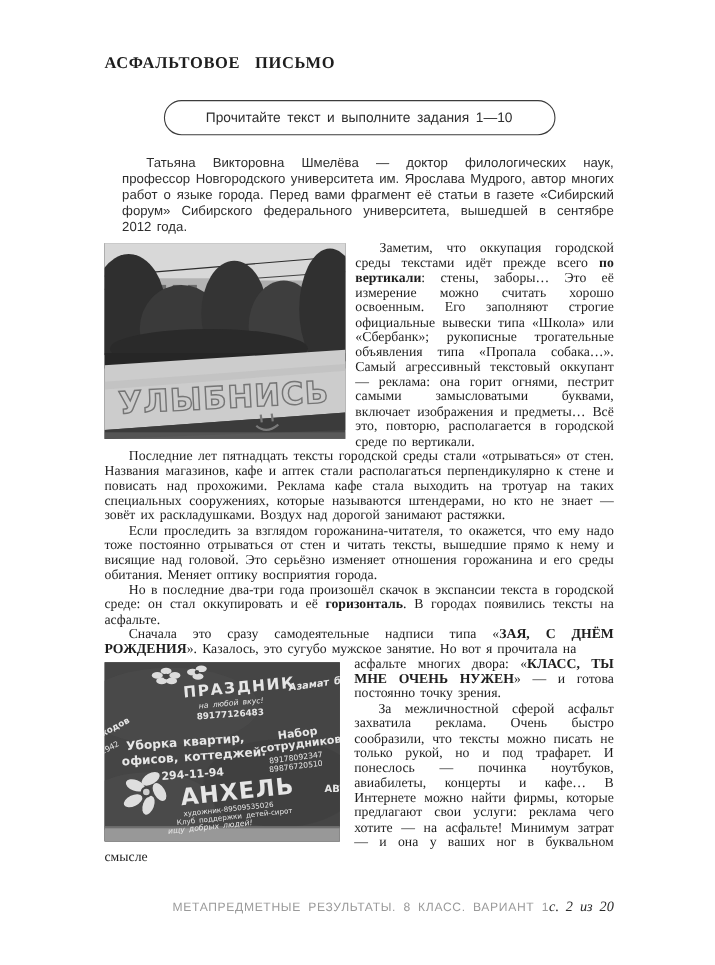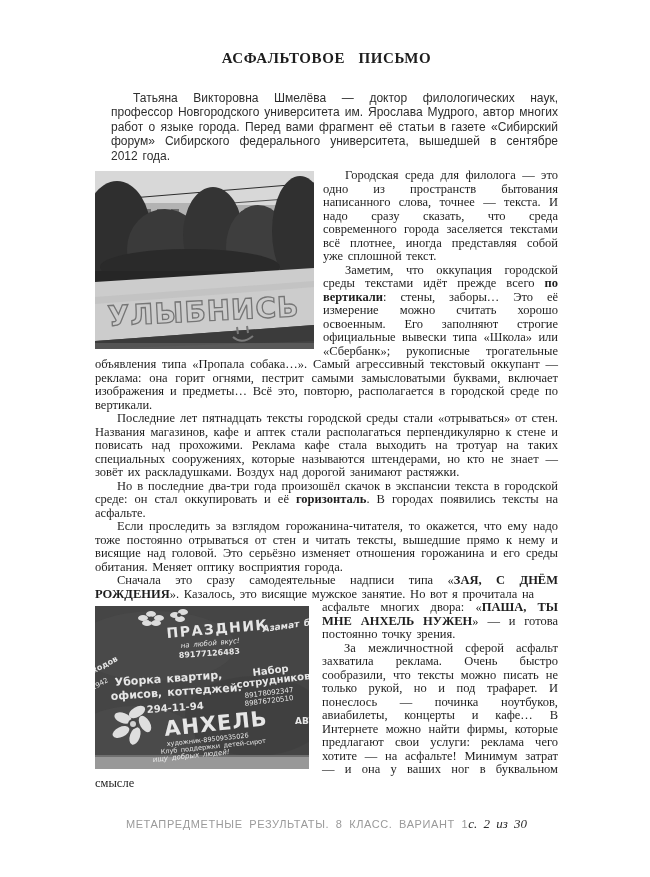--- a/index.html
+++ b/index.html
@@ -10,21 +10,20 @@
     font-family:"Liberation Serif", serif;
     color:#222;
     overflow:hidden;
   }
   .content{
     position:absolute;
     left:95px; right:92px; top:50px;
   }
   .doc-title{
     margin:0 0 24px 0;
-    text-align:center;
     font-size:15px;
     font-weight:bold;
     letter-spacing:0.6px;
     word-spacing:9px;
     color:#1d1d1d;
   }
   .instruction-box{
     width:356px;
     margin:0 auto 18px auto;
     border:1.5px solid #3c3c3c;
@@ -57,21 +56,21 @@
   .article p{margin:0; text-indent:22px;}
   .article p.no-indent{text-indent:0;}
   .photo{float:left; background:#444;}
   .photo1{width:219px;height:178px;margin:2px 9px 3px 0;}
   .photo2{width:214px;height:163px;margin:5px 13px 2px 0;}
   .photo svg{display:block;}
   .footer{
     position:absolute;
     left:95px; right:92px; top:816px;
     display:flex;
-    justify-content:center;
+    justify-content:flex-end;
     align-items:baseline;
   }
   .footer-left{
     font-family:"Liberation Sans", sans-serif;
     font-size:11px;
     letter-spacing:0.6px;
     word-spacing:3px;
     color:#9a9a9a;
   }
   .footer-right{
@@ -82,20 +81,23 @@
   }
 </style>
 </head>
 <body>
 
 <div class="page">
   <div class="content">
 
     <h1 class="doc-title">АСФАЛЬТОВОЕ  ПИСЬМО</h1>
 
+    <div class="instruction-box">
+      <span>Прочитайте текст и выполните задания 1—10</span>
+    </div>
 
     <p class="intro">Татьяна Викторовна Шмелёва — доктор филологических наук, профессор Новгородского университета им. Ярослава Мудрого, автор многих работ о языке города. Перед вами фрагмент её статьи в газете «Сибирский форум» Сибирского федерального университета, вышедшей в сентябре 2012 года.</p>
 
     <div class="article">
 
       <div class="photo photo1">
         <svg width="219" height="178" viewBox="0 0 219 178" xmlns="http://www.w3.org/2000/svg">
           <rect x="0" y="0" width="219" height="70" fill="#d8d8d8"></rect>
           <path d="M0,30 L219,12" stroke="#2c2c2c" stroke-width="1" fill="none"></path>
           <path d="M0,42 L219,26" stroke="#2c2c2c" stroke-width="0.8" fill="none"></path>
@@ -134,31 +136,30 @@
           <rect x="0" y="172" width="219" height="6" fill="#6e6e6e" opacity="0.5"></rect>
           <text x="109" y="150" transform="rotate(-3 109 150)" text-anchor="middle" font-family="DejaVu Sans, sans-serif" font-size="28" font-weight="bold" letter-spacing="1" fill="none" stroke="#757575" stroke-width="1.3">УЛЫБНИСЬ</text>
           <g stroke="#7a7a7a" stroke-width="2" fill="none">
             <path d="M142,156 l1,7"></path>
             <path d="M152,155 l1,7"></path>
             <path d="M138,166 q9,8 20,-1"></path>
           </g>
         </svg>
       </div>
 
-      <p><span>Городская среда для филолога — это одно из пространств бытования написанного слова, точнее — текста. И надо сразу сказать, что среда современного города заселяется текстами всё плотнее, иногда представляя собой уже сплошной текст.</span></p>
 
       <p><span>Заметим, что оккупация городской среды текстами идёт прежде всего </span><b>по вертикали</b><span>: стены, заборы… Это её измерение можно считать хорошо освоенным. Его заполняют строгие официальные вывески типа «Школа» или «Сбербанк»; рукописные трогательные объявления типа «Пропала собака…». Самый агрессивный текстовый оккупант — реклама: она горит огнями, пестрит самыми замысловатыми буквами, включает изображения и предметы… Всё это, повторю, располагается в городской среде по вертикали.</span></p>
 
       <p>Последние лет пятнадцать тексты городской среды стали «отрываться» от стен. Названия магазинов, кафе и аптек стали располагаться перпендикулярно к стене и повисать над прохожими. Реклама кафе стала выходить на тротуар на таких специальных сооружениях, которые называются штендерами, но кто не знает — зовёт их раскладушками. Воздух над дорогой занимают растяжки.</p>
 
+      <p>Если проследить за взглядом горожанина-читателя, то окажется, что ему надо тоже постоянно отрываться от стен и читать тексты, вышедшие прямо к нему и висящие над головой. Это серьёзно изменяет отношения горожанина и его среды обитания. Меняет оптику восприятия города.</p>
+
       <p><span>Но в последние два-три года произошёл скачок в экспансии текста в городской среде: он стал оккупировать и её </span><b>горизонталь</b><span>. В городах появились тексты на асфальте.</span></p>
 
-      <p>Если проследить за взглядом горожанина-читателя, то окажется, что ему надо тоже постоянно отрываться от стен и читать тексты, вышедшие прямо к нему и висящие над головой. Это серьёзно изменяет отношения горожанина и его среды обитания. Меняет оптику восприятия города.</p>
-
-      <p><span>Сначала это сразу самодеятельные надписи типа «</span><b>ЗАЯ, С ДНЁМ РОЖДЕНИЯ</b><span>». Казалось, это висящие мужское занятие. Но вот я прочитала на</span></p>
+      <p><span>Сначала это сразу самодеятельные надписи типа «</span><b>ЗАЯ, С ДНЁМ РОЖДЕНИЯ</b><span>». Казалось, это сугубо мужское занятие. Но вот я прочитала на</span></p>
 
       <div class="photo photo2">
         <svg width="214" height="163" viewBox="0 0 214 163" xmlns="http://www.w3.org/2000/svg">
           <rect x="0" y="0" width="214" height="163" fill="#454545"></rect>
           <ellipse cx="60" cy="40" rx="80" ry="35" fill="#4d4d4d" opacity="0.6"></ellipse>
           <ellipse cx="160" cy="110" rx="70" ry="40" fill="#3e3e3e" opacity="0.7"></ellipse>
           <ellipse cx="40" cy="130" rx="60" ry="30" fill="#505050" opacity="0.5"></ellipse>
           <rect x="0" y="150" width="214" height="13" fill="#989898"></rect>
           <rect x="0" y="149" width="214" height="2" fill="#6f6f6f"></rect>
           <g fill="#dcdcdc">
@@ -198,24 +199,24 @@
             <ellipse cx="42" cy="106" rx="9" ry="5" transform="rotate(-30 42 106)"></ellipse>
             <ellipse cx="50" cy="118" rx="9" ry="5" transform="rotate(60 50 118)"></ellipse>
             <ellipse cx="40" cy="130" rx="9" ry="5" transform="rotate(-70 40 130)"></ellipse>
             <ellipse cx="26" cy="126" rx="9" ry="5" transform="rotate(-25 26 126)"></ellipse>
             <circle cx="38" cy="118" r="5" fill="#454545"></circle>
             <circle cx="38" cy="118" r="3" fill="#cfcfcf"></circle>
           </g>
         </svg>
       </div>
 
-      <p class="no-indent"><span>асфальте многих двора: «</span><b>ПАША, ТЫ МНЕ АНХЕЛЬ НУЖЕН</b><span>» — и готова постоянно точку зрения.</span></p>
+      <p class="no-indent"><span>асфальте многих двора: «</span><b>КЛАСС, ТЫ МНЕ ОЧЕНЬ НУЖЕН</b><span>» — и готова постоянно точку зрения.</span></p>
 
       <p>За межличностной сферой асфальт захватила реклама. Очень быстро сообразили, что тексты можно писать не только рукой, но и под трафарет. И понеслось — починка ноутбуков, авиабилеты, концерты и кафе… В Интернете можно найти фирмы, которые предлагают свои услуги: реклама чего хотите — на асфальте! Минимум затрат — и она у ваших ног в буквальном смысле</p>
 
     </div>
   </div>
 
   <div class="footer">
     <span class="footer-left">МЕТАПРЕДМЕТНЫЕ РЕЗУЛЬТАТЫ. 8 КЛАСС. ВАРИАНТ 1</span>
-    <span class="footer-right">с. 2 из 30</span>
+    <span class="footer-right">с. 2 из 20</span>
   </div>
 </div>
 
 </body></html>

